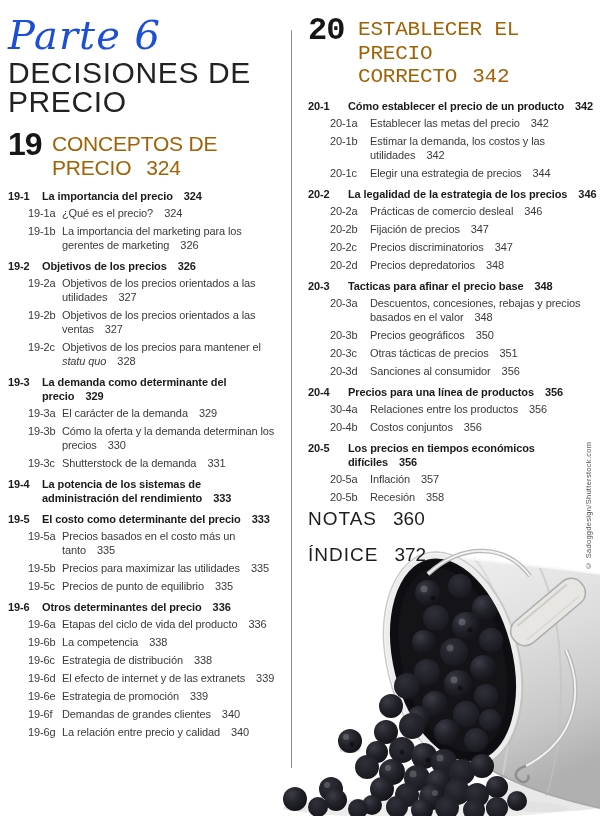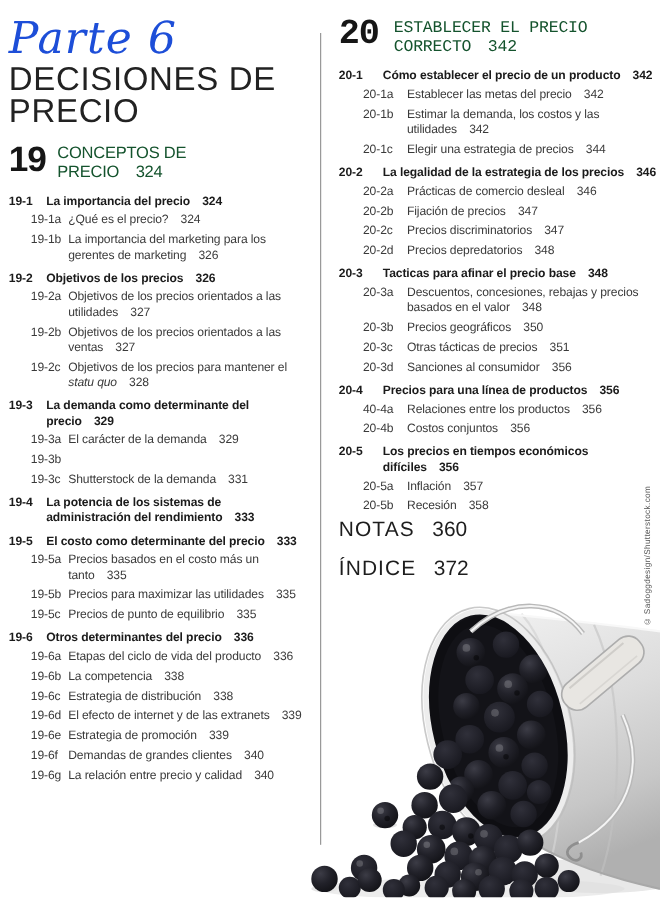--- a/index.html
+++ b/index.html
@@ -16,21 +16,21 @@
   .part-label{
     font-family:"DejaVu Serif", serif;font-style:italic;font-weight:400;
     font-size:40px;line-height:1.05;letter-spacing:1px;color:#1d4ed8;
   }
   .part-title{font-size:30px;line-height:0.97;letter-spacing:0.6px;font-weight:400;color:#222;margin-top:2px;}
 
   .chapter-head{display:grid;margin:16px 0 10px 0;}
   .chapter-head.c19{grid-template-columns:44px 1fr;}
   .chapter-head.c20{grid-template-columns:50px 1fr;margin-top:8px;font-family:Liberation Mono, monospace;}
   .ch-num{font-size:32px;font-weight:700;line-height:0.8;letter-spacing:-1px;color:#161616;}
-  .ch-title{font-size:15px;line-height:1.12;letter-spacing:-0.2px;color:#14532d;}
+  .ch-title{font-size:21px;line-height:1.12;letter-spacing:-0.2px;color:#a16207;}
   .ch-line{display:block;}
   .ch-pg{margin-left:15px;}
 
   .toc-section{display:grid;grid-template-columns:34px 1fr;
     font-weight:700;font-size:11px;line-height:14px;letter-spacing:-0.1px;
     margin:7px 0 3px 0;color:#1b1b1b;}
   .toc-sub{display:grid;grid-template-columns:34px 1fr;
     font-size:11px;line-height:14px;letter-spacing:-0.1px;
     margin:0 0 4px 20px;color:#3a3a3a;}
   .right-col .toc-section{grid-template-columns:40px 1fr;}
@@ -101,20 +101,21 @@
       <div class="toc-section">
         <span>19-3</span>
         <span class="tw"><span>La demanda como determinante del precio</span><span class="pg">329</span></span>
       </div>
       <div class="toc-sub">
         <span>19-3a</span>
         <span class="tw"><span>El carácter de la demanda</span><span class="pg">329</span></span>
       </div>
       <div class="toc-sub">
         <span>19-3b</span>
+        <span class="tw"><span>Cómo la oferta y la demanda determinan los precios</span><span class="pg">330</span></span>
       </div>
       <div class="toc-sub">
         <span>19-3c</span>
         <span class="tw"><span>Shutterstock de la demanda</span><span class="pg">331</span></span>
       </div>
       <div class="toc-section">
         <span>19-4</span>
         <span class="tw"><span>La potencia de los sistemas de administración del rendimiento</span><span class="pg">333</span></span>
       </div>
       <div class="toc-section">
@@ -232,21 +233,21 @@
       </div>
       <div class="toc-sub">
         <span>20-3d</span>
         <span class="tw"><span>Sanciones al consumidor</span><span class="pg">356</span></span>
       </div>
       <div class="toc-section">
         <span>20-4</span>
         <span class="tw"><span>Precios para una línea de productos</span><span class="pg">356</span></span>
       </div>
       <div class="toc-sub">
-        <span>40-4a</span>
+        <span>30-4a</span>
         <span class="tw"><span>Relaciones entre los productos</span><span class="pg">356</span></span>
       </div>
       <div class="toc-sub">
         <span>20-4b</span>
         <span class="tw"><span>Costos conjuntos</span><span class="pg">356</span></span>
       </div>
       <div class="toc-section">
         <span>20-5</span>
         <span class="tw"><span>Los precios en tiempos económicos difíciles</span><span class="pg">356</span></span>
       </div>

